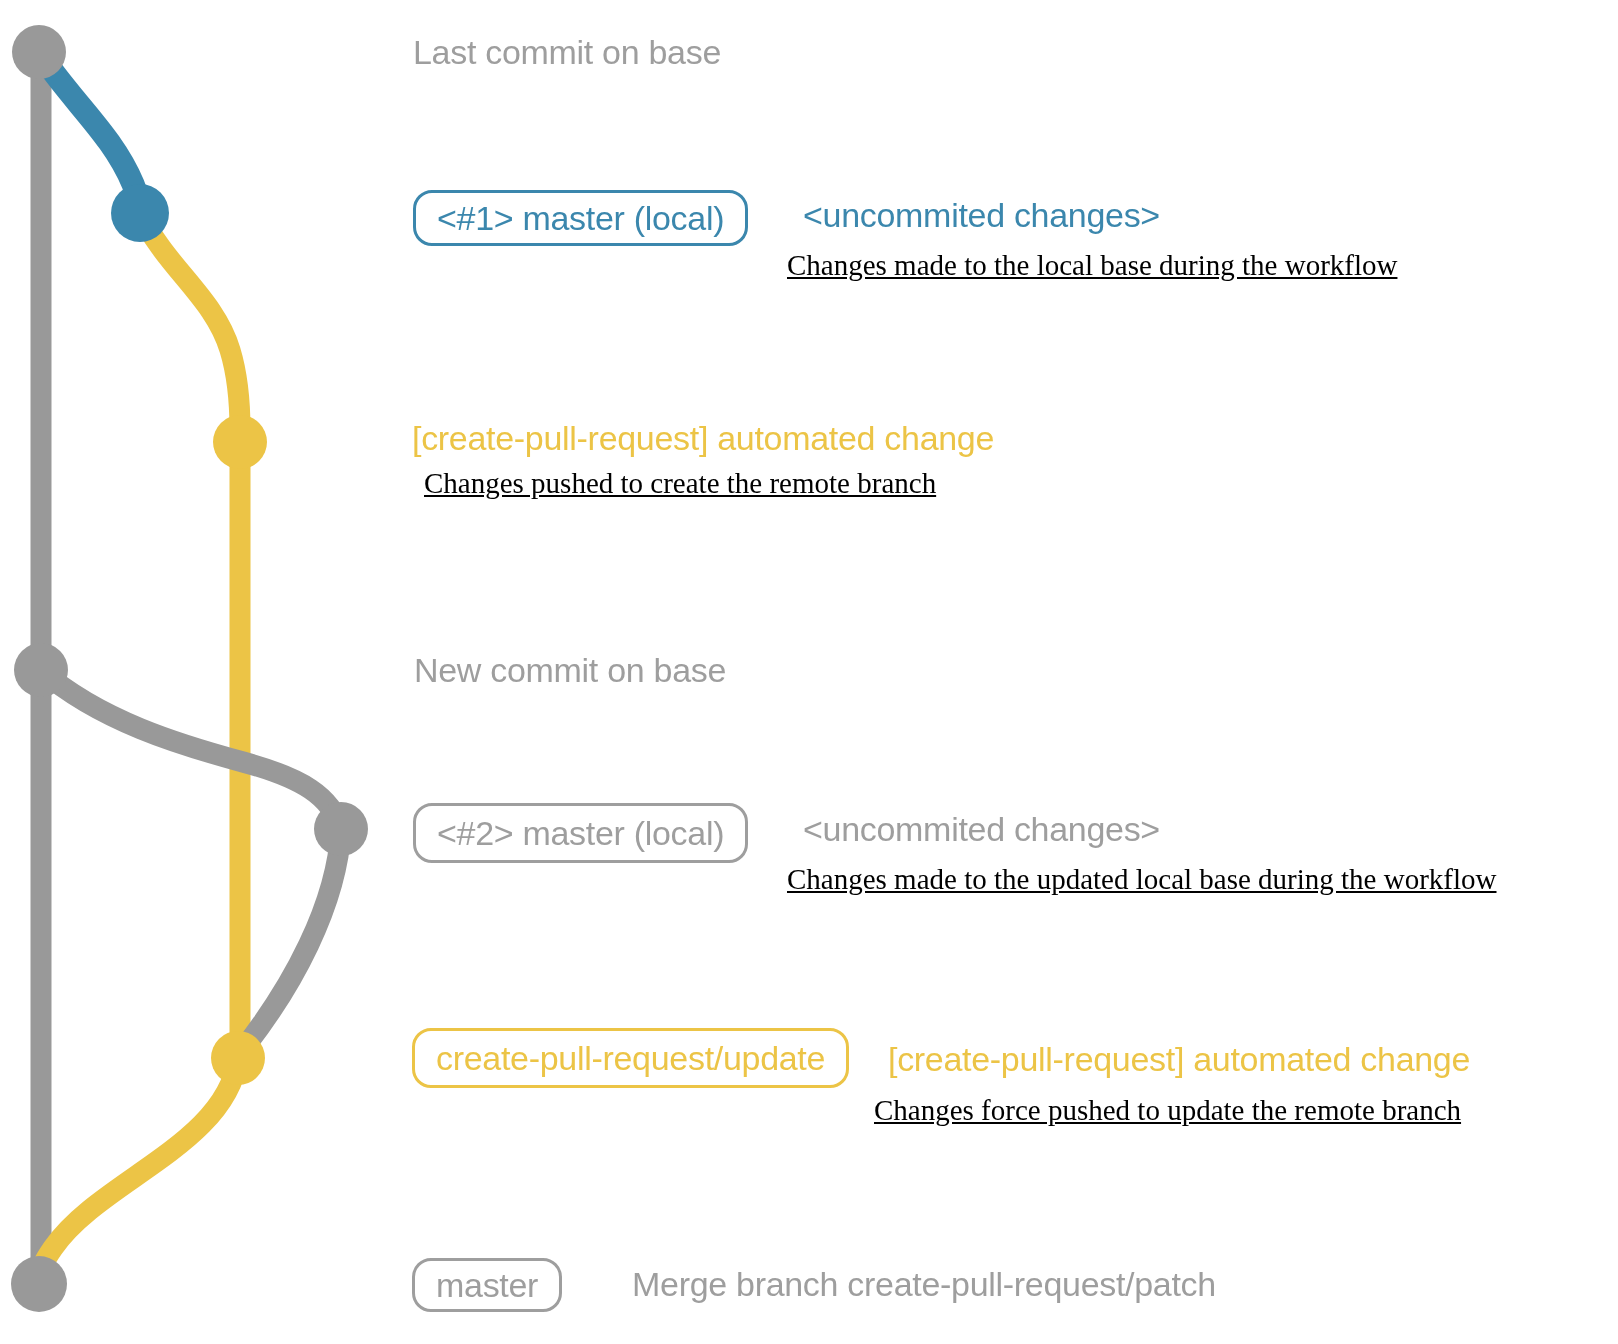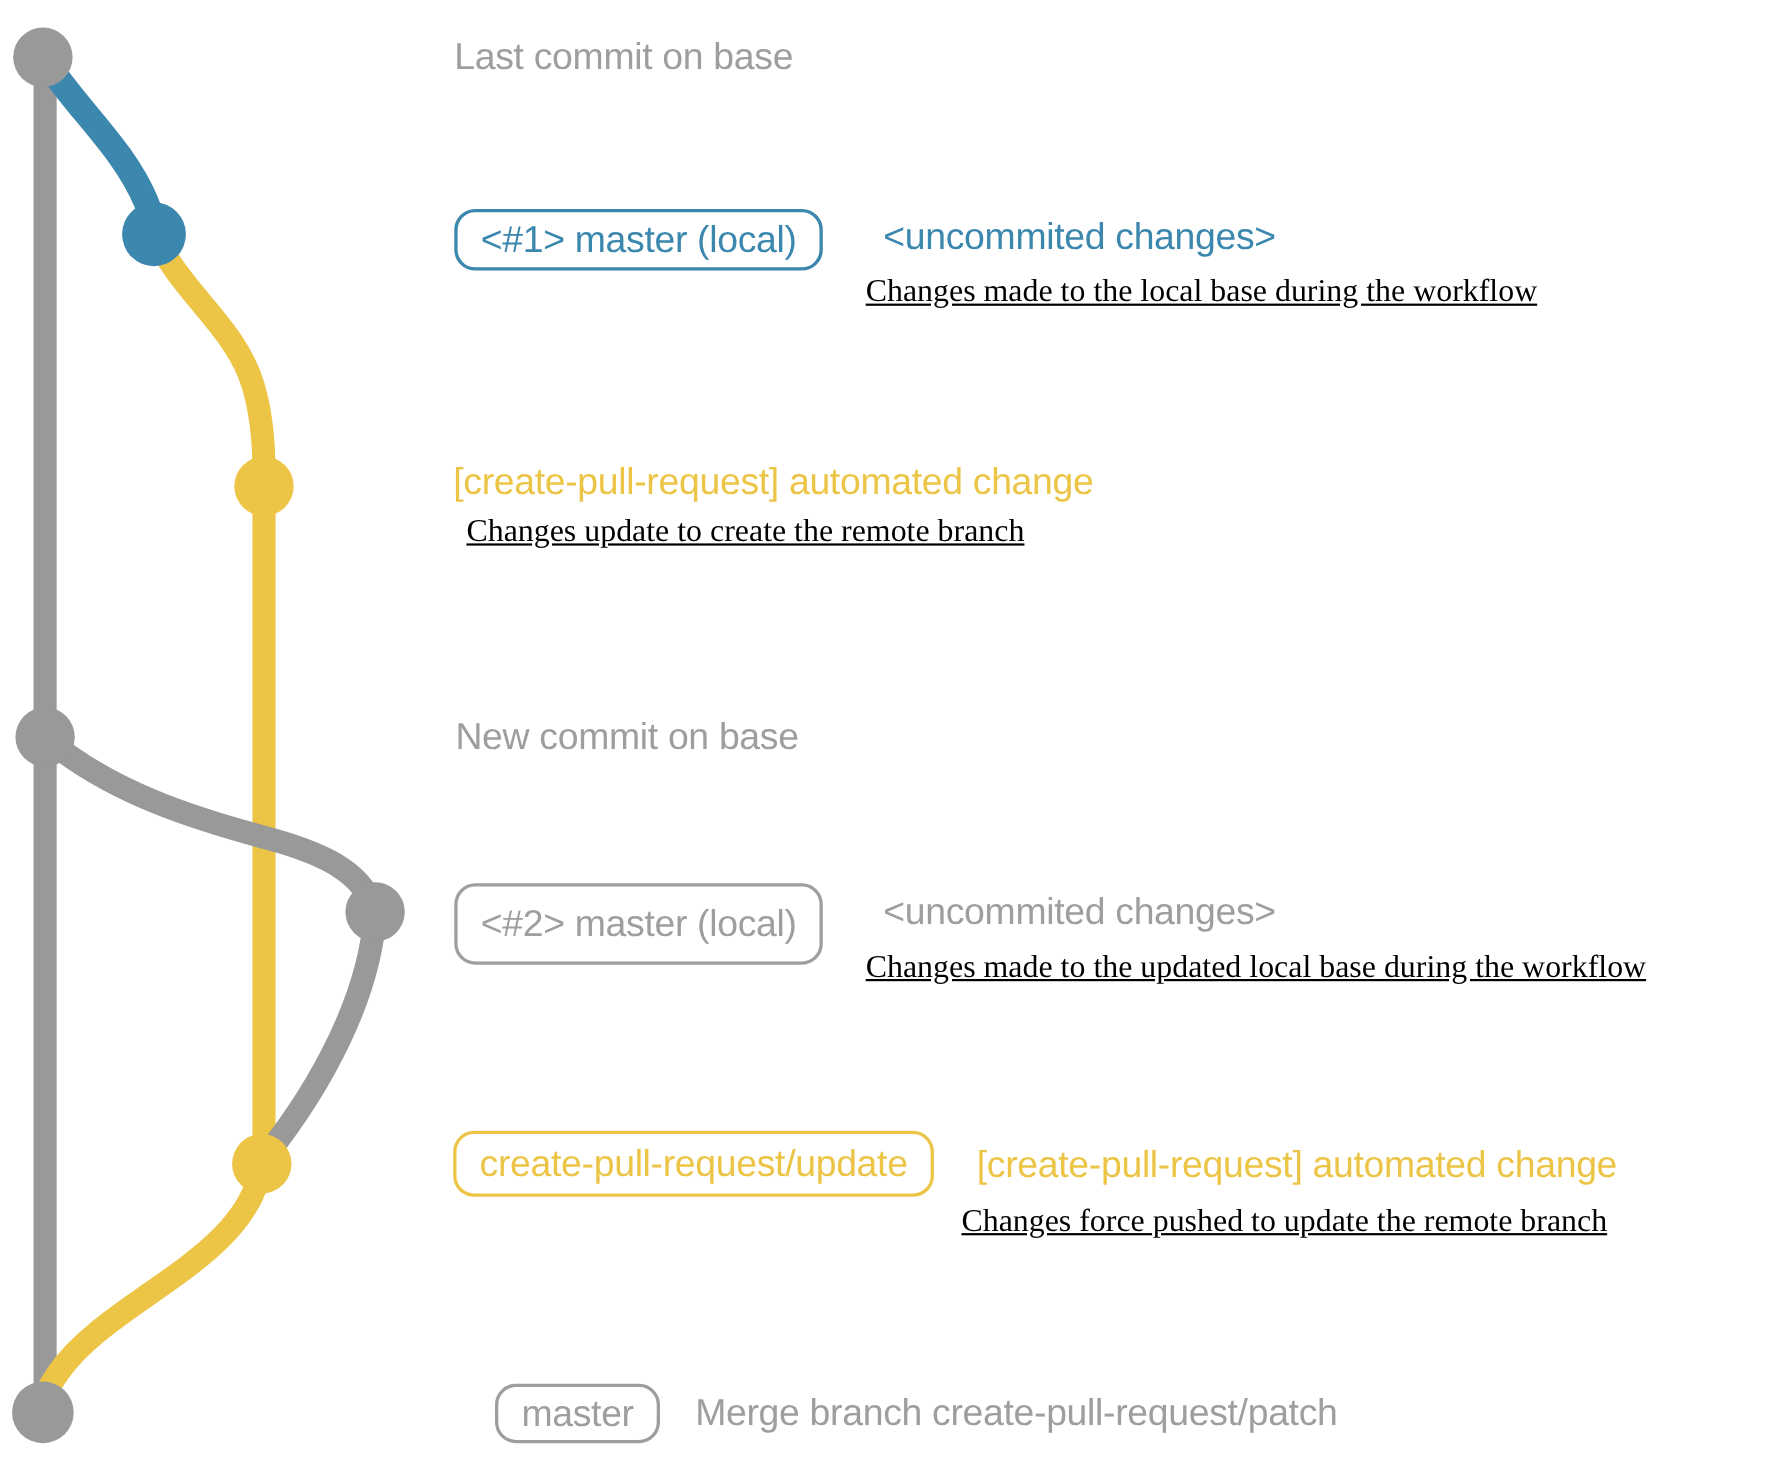--- a/index.html
+++ b/index.html
@@ -70,34 +70,34 @@
 
   <div class="lbl" style="left: 413px; top: 35px; color: rgb(158, 158, 158); border-color: rgb(158, 158, 158);">Last commit on base</div>
 
   <div class="badge" style="left: 413px; top: 190px; height: 56px; color: rgb(59, 135, 173); border-color: rgb(59, 135, 173);">
     <span>&lt;#1&gt; master (local)</span>
   </div>
   <div class="lbl" style="left: 803px; top: 198px; color: rgb(59, 135, 173); border-color: rgb(59, 135, 173);">&lt;uncommited changes&gt;</div>
   <div class="desc" style="left:787px; top:250px;">Changes made to the local base during the workflow</div>
 
   <div class="lbl" style="left: 412px; top: 421px; color: rgb(236, 196, 70); border-color: rgb(236, 196, 70);">[create-pull-request] automated change</div>
-  <div class="desc" style="left:424px; top:468px;">Changes update to create the remote branch</div>
+  <div class="desc" style="left:424px; top:468px;">Changes pushed to create the remote branch</div>
 
   <div class="lbl" style="left: 414px; top: 653px; color: rgb(158, 158, 158); border-color: rgb(158, 158, 158);">New commit on base</div>
 
-  <div class="badge" style="left: 413px; top: 803px; height: 74px; color: rgb(158, 158, 158); border-color: rgb(158, 158, 158);">
+  <div class="badge" style="left: 413px; top: 803px; height: 60px; color: rgb(158, 158, 158); border-color: rgb(158, 158, 158);">
     <span>&lt;#2&gt; master (local)</span>
   </div>
   <div class="lbl" style="left: 803px; top: 812px; color: rgb(158, 158, 158); border-color: rgb(158, 158, 158);">&lt;uncommited changes&gt;</div>
   <div class="desc" style="left:787px; top:864px;">Changes made to the updated local base during the workflow</div>
 
   <div class="badge" style="left: 412px; top: 1028px; height: 60px; color: rgb(236, 196, 70); border-color: rgb(236, 196, 70);">
     <span>create-pull-request/update</span>
   </div>
   <div class="lbl" style="left: 888px; top: 1042px; color: rgb(236, 196, 70); border-color: rgb(236, 196, 70);">[create-pull-request] automated change</div>
   <div class="desc" style="left:874px; top:1095px;">Changes force pushed to update the remote branch</div>
 
-  <div class="badge" style="left: 412px; top: 1258px; height: 54px; color: rgb(158, 158, 158); border-color: rgb(158, 158, 158); margin-left: 38px;">
+  <div class="badge" style="left: 412px; top: 1258px; height: 54px; color: rgb(158, 158, 158); border-color: rgb(158, 158, 158);">
     <span>master</span>
   </div>
   <div class="lbl" style="left: 592px; top: 1267px; color: rgb(158, 158, 158); border-color: rgb(158, 158, 158); margin-left: 40px;">Merge branch create-pull-request/patch</div>
 
 </div>
 
 </body></html>

